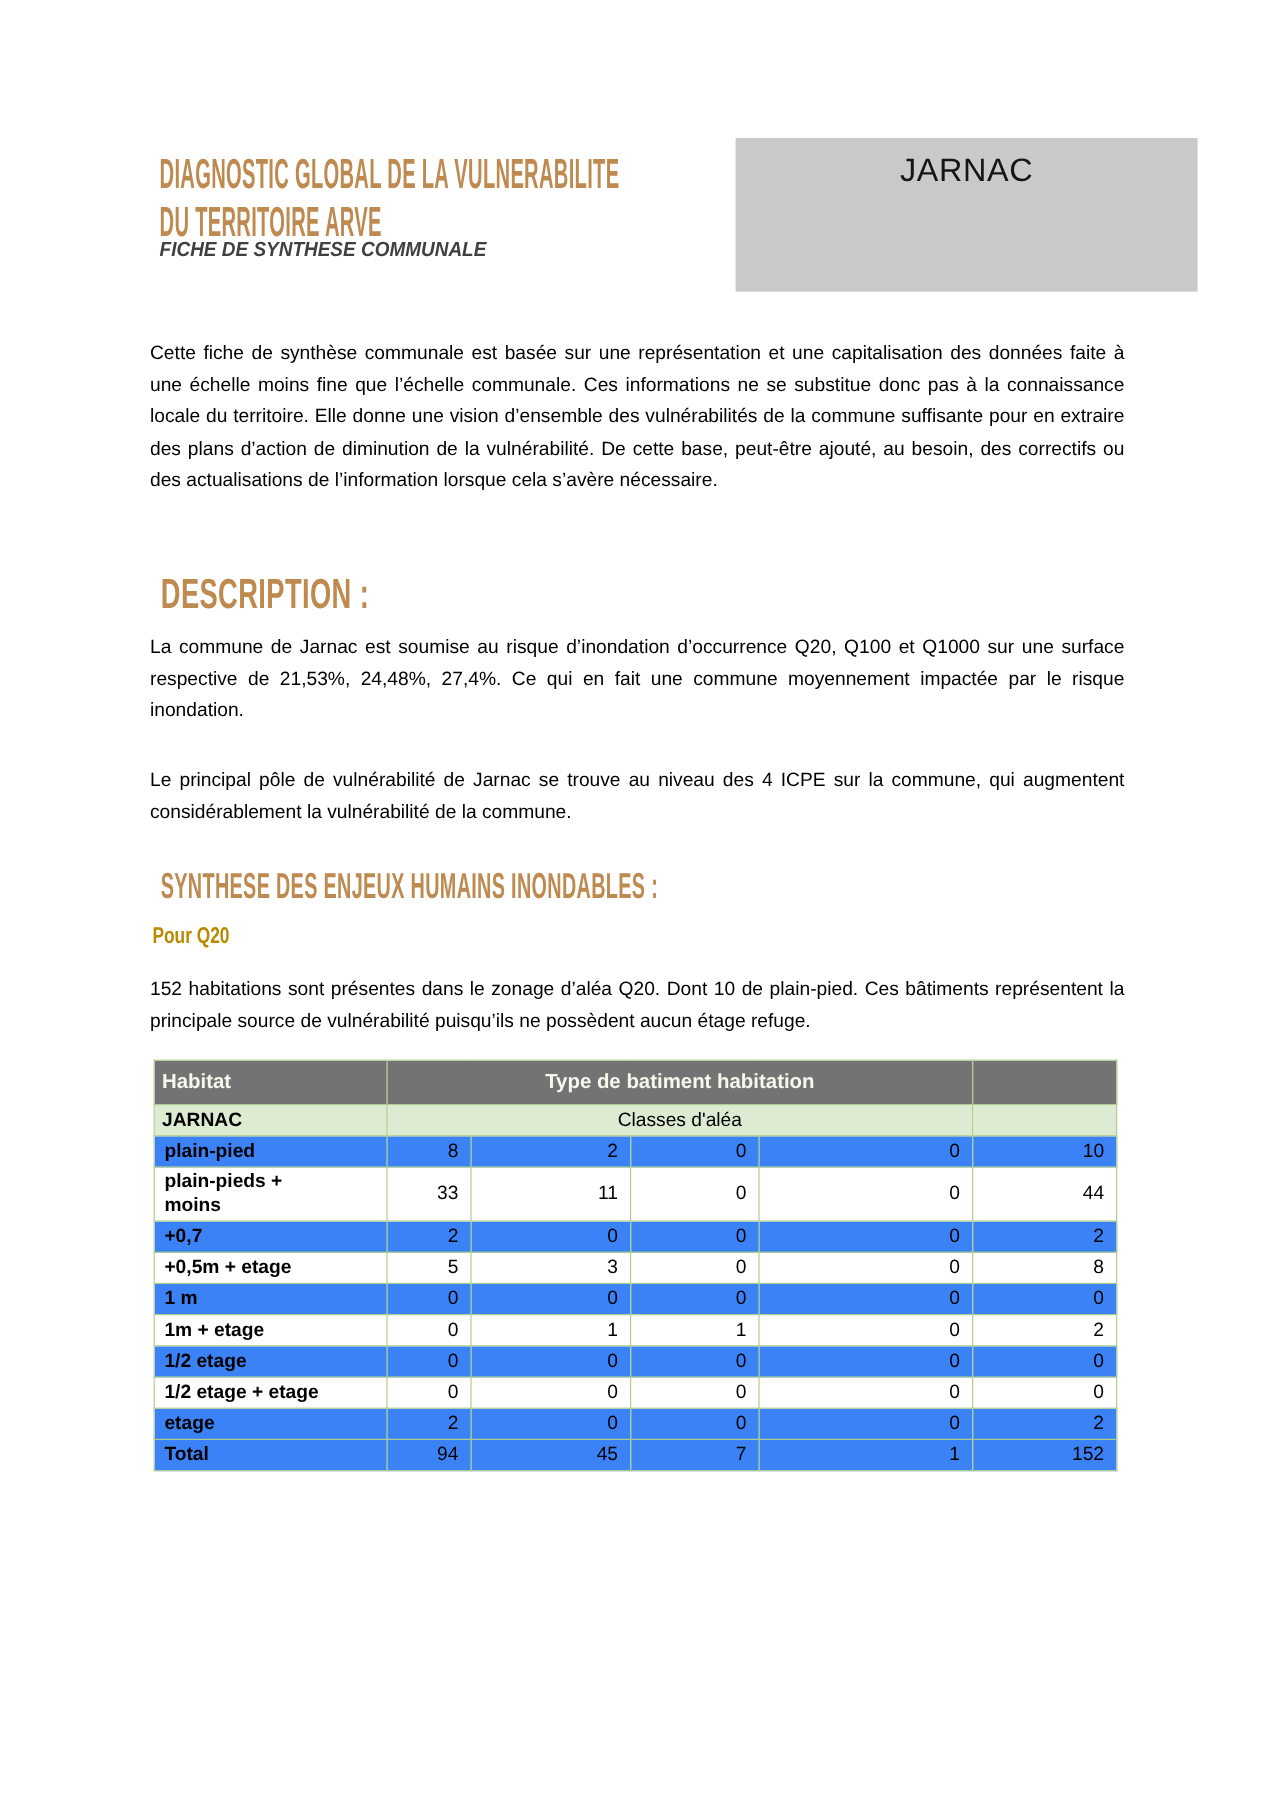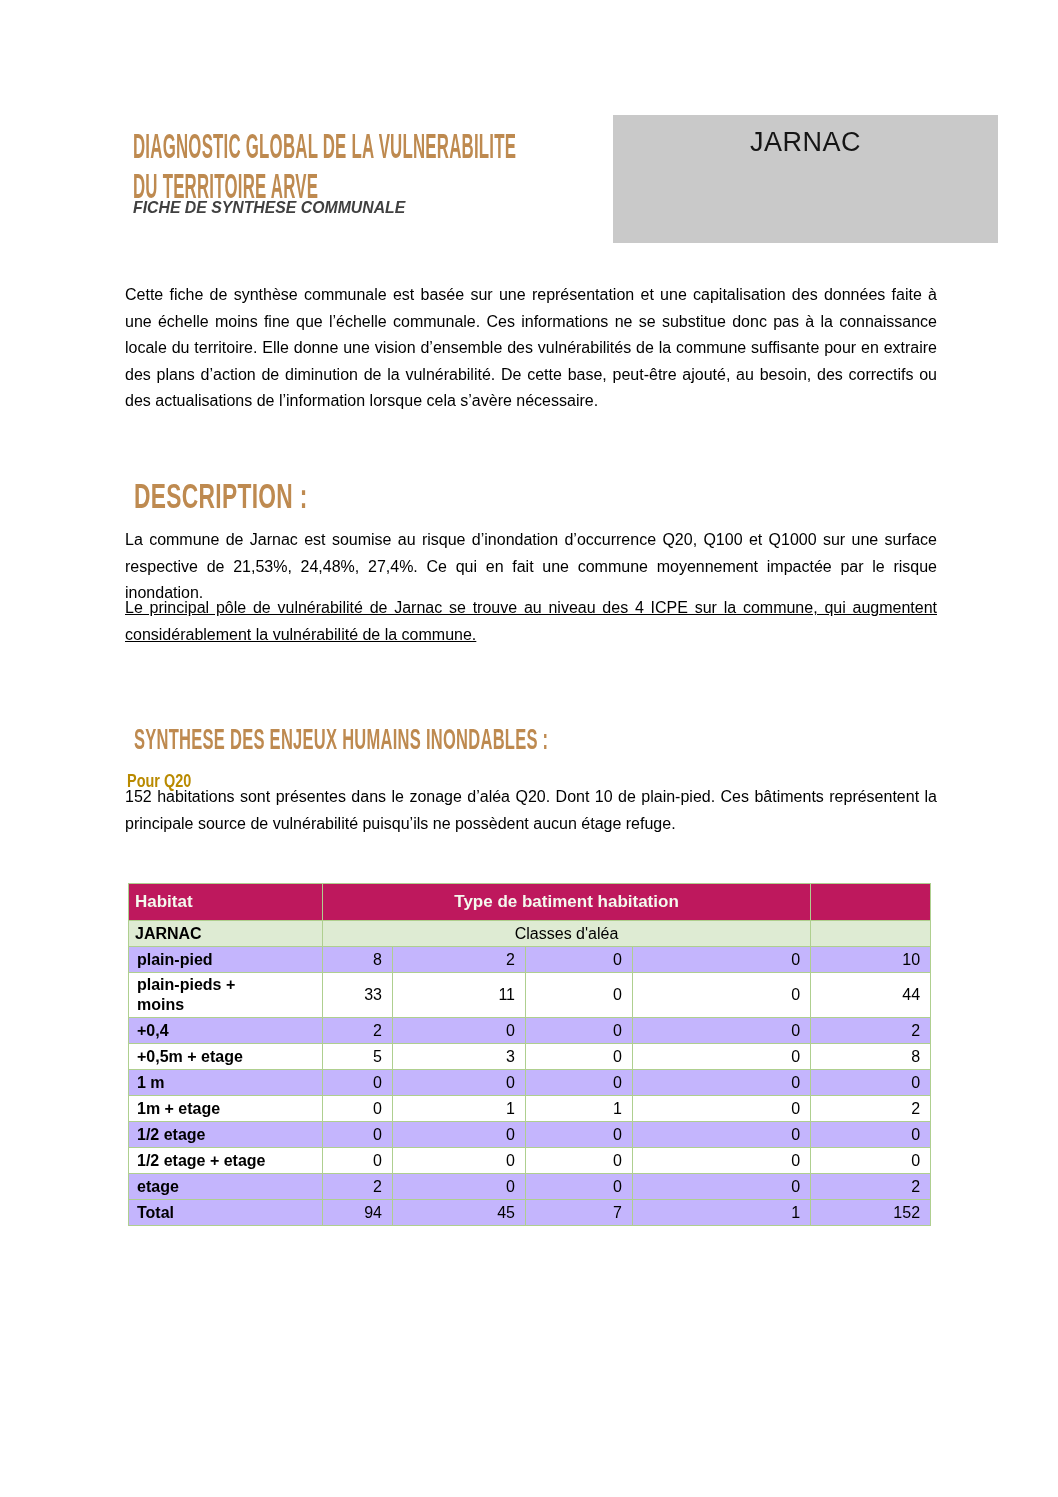--- a/index.html
+++ b/index.html
@@ -39,22 +39,22 @@
   }
 
   
   .body-text {
     position:absolute; left:125px; width:812px;
     font-size:16px; line-height:26.5px;
     text-align:justify; color:#000;
   }
   .intro-paragraph      { top:282px; }
   .desc-paragraph-1     { top:527px; }
-  .desc-paragraph-2     { top:595px;text-decoration:underline; }
-  .q20-paragraph        { top:784px; }
+  .desc-paragraph-2     { top:638px; }
+  .q20-paragraph        { top:812px; }
 
   
   .section-heading {
     position:absolute; left:134px;
     font-weight:bold; color:#BE8A50; white-space:nowrap;
     transform-origin:0 0; letter-spacing:0.5px;
   }
   .desc-heading     { top:478px; font-size:35px; line-height:36px; transform:scaleX(0.65); }
   .synthese-heading { top:723px; font-size:30px; line-height:31px; transform:scaleX(0.55); }
   .pour-q20 {
@@ -69,34 +69,34 @@
     border-collapse:collapse; table-layout:fixed; width:802px;
     font-size:16px;
   }
   .habitat-table td {
     border:1.5px solid #AFCF8F;
     height:26px; line-height:20px; vertical-align:middle;
     padding:2px 6px;
     background:#ffffff;
   }
   .habitat-table tr.hdr1 td {
-    background:#be185d; color:#F4F9EE;
+    background:#737373; color:#F4F9EE;
     font-weight:bold; font-size:17px; height:37px;
     border-color:#AFCF8F;
   }
   .habitat-table .center { text-align:center;margin-left:24px; }
   .habitat-table tr.hdr2 td { background:#DEEBD3; }
   .habitat-table .cell-bold { font-weight:bold; }
   .habitat-table td.label {
     font-weight:bold; padding:2px 6px 2px 8px; white-space:pre-line;
   }
   .habitat-table td.num {
     text-align:right; padding:2px 10px 2px 2px;
   }
-  .habitat-table tr.alt td { background:#c4b5fd; }
+  .habitat-table tr.alt td { background:#3b82f6; }
 </style>
 </head>
 <body>
 
 <div class="page">
 
   <div class="doc-title">
     <div>DIAGNOSTIC GLOBAL DE LA VULNERABILITE</div>
     <div>DU TERRITOIRE ARVE</div>
   </div>
@@ -150,21 +150,21 @@
         <tr>
           <td class="label">plain-pieds +
 moins</td>
           <td class="num">33</td>
           <td class="num">11</td>
           <td class="num">0</td>
           <td class="num">0</td>
           <td class="num">44</td>
         </tr>
         <tr class="alt">
-          <td class="label">+0,4</td>
+          <td class="label">+0,7</td>
           <td class="num">2</td>
           <td class="num">0</td>
           <td class="num">0</td>
           <td class="num">0</td>
           <td class="num">2</td>
         </tr>
         <tr>
           <td class="label">+0,5m + etage</td>
           <td class="num">5</td>
           <td class="num">3</td>

